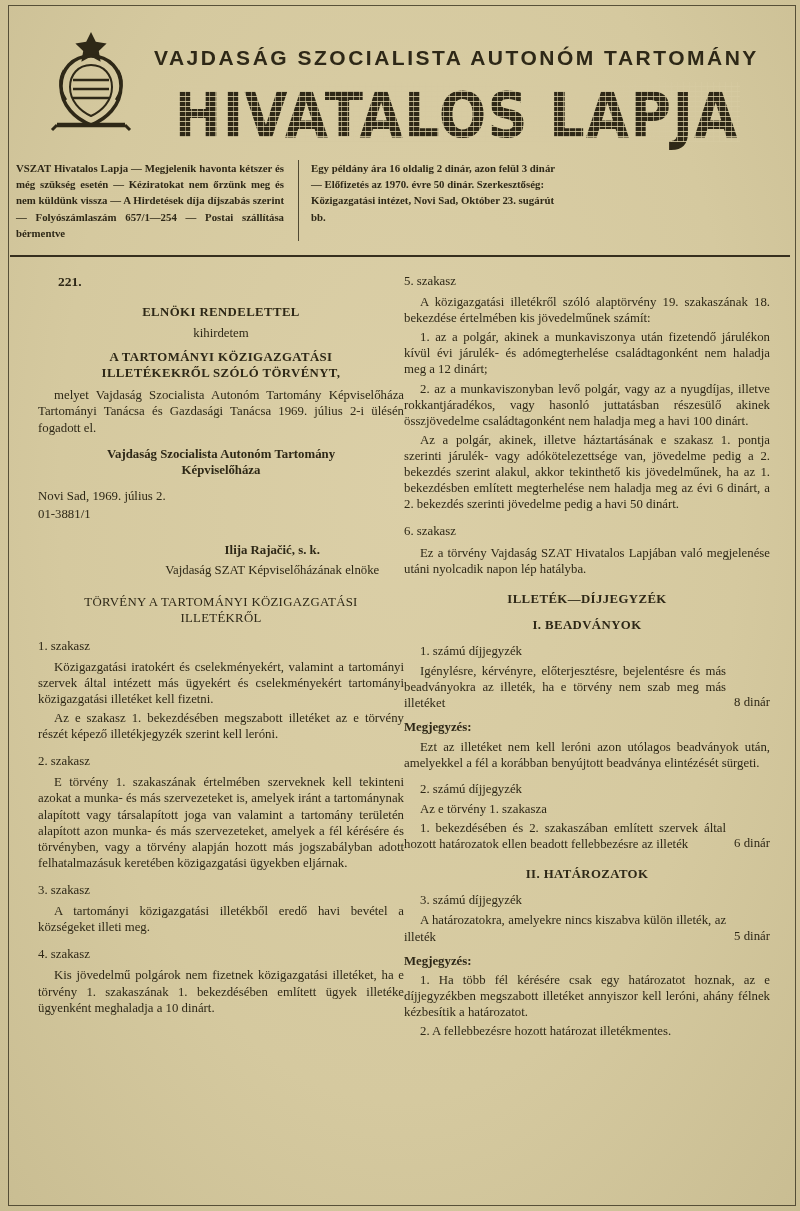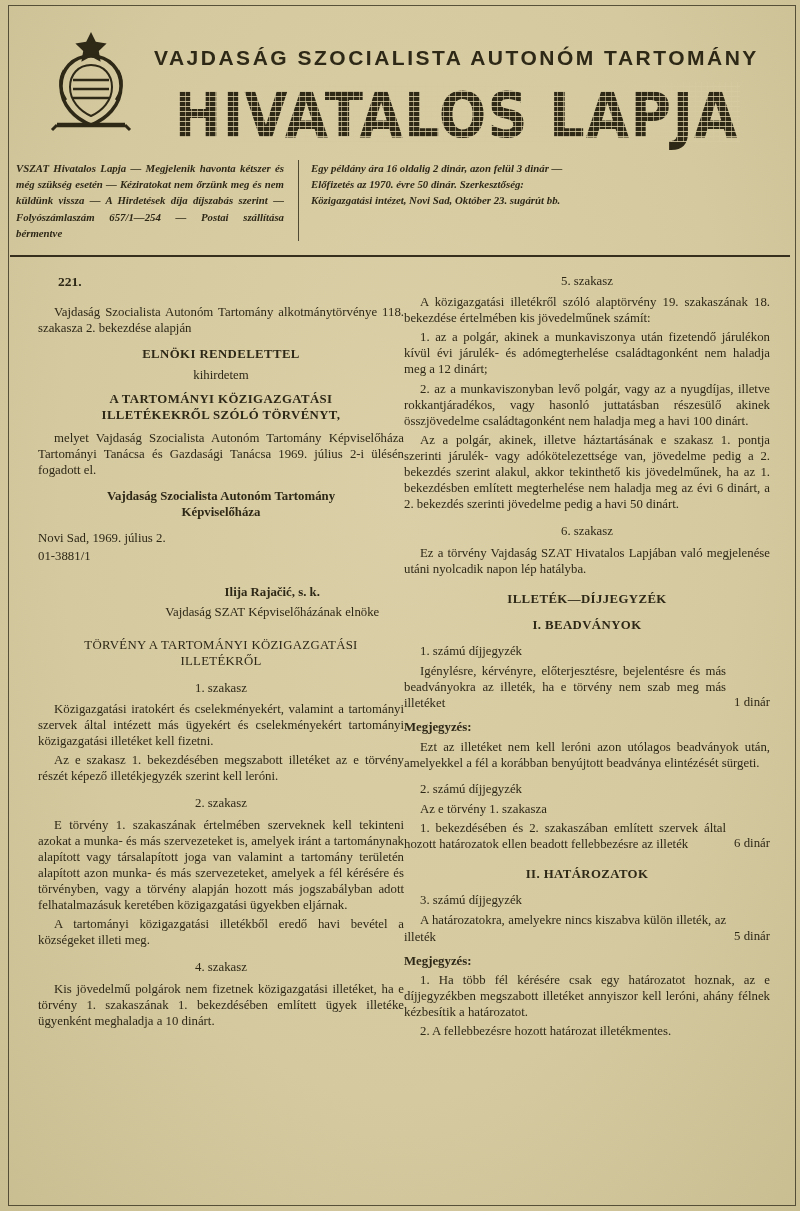--- a/index.html
+++ b/index.html
@@ -40,42 +40,42 @@
   }
   .gazette-title-wrap::after{
     content:"";position:absolute;inset:-2px;
     background:
       repeating-linear-gradient(0deg, rgba(214,202,161,.85) 0 1px, transparent 1px 5px),
       repeating-linear-gradient(90deg, rgba(214,202,161,.6) 0 1px, transparent 1px 6px);
     pointer-events:none;
   }
 
   
-  .info-bar{display:flex;gap:14px;padding:16px 16px 10px 16px;box-sizing:border-box;font-style:italic;}
+  .info-bar{display:flex;gap:14px;padding:16px 16px 10px 16px;box-sizing:border-box;}
   .info-left{
     width:268px;font-size:10.8px;font-weight:bold;line-height:1.5;
     text-align:justify;
   }
   .info-center{flex:1;text-align:center;font-size:13.5px;padding-top:8px;}
   .info-center .date{margin-bottom:8px;}
   .info-center .city{margin-bottom:22px;}
   .info-right{
     width:256px;font-size:10.8px;font-weight:bold;line-height:1.5;
     border-left:1px solid rgba(46,40,23,.8);padding-left:12px;
   }
 
   .rule{border:none;border-top:2px solid #362f1e;margin:4px 10px 0 10px;}
 
   
   .columns{display:flex;padding:14px 30px 0 38px;}
   .col{flex:1;font-size:12.8px;line-height:1.26;}
   .para{margin:3px 0;text-indent:16px;text-align:justify;}
   .center{text-align:center;}
   .article-no{font-weight:bold;margin:2px 0 14px 20px;font-size:13.5px;}
-  .sec-head{text-align:center;margin:11px 0 5px;}
+  .sec-head{text-align:left;margin:11px 0 5px;}
   .head-caps{text-align:center;font-weight:bold;margin:10px 0 5px;letter-spacing:.4px;}
   .assembly{text-align:center;font-weight:bold;margin:10px 18% 8px;}
   .place-date{margin:10px 0 0;}
   .ref-no{margin:2px 0 8px;}
   .sig-block{margin:20px 0 10px 28%;text-align:center;}
   .sig-name{font-weight:bold;margin-bottom:4px;}
   .law-heading{text-align:center;margin:16px 8% 6px;letter-spacing:.3px;}
   .tariff-label{margin:10px 0 4px;padding-left:16px;}
   .note-label{font-weight:bold;margin:8px 0 3px;}
   .tariff-row{display:flex;align-items:flex-end;gap:8px;margin:3px 0;}
@@ -111,57 +111,57 @@
     <div class="info-left">VSZAT Hivatalos Lapja — Megjelenik havonta kétszer és még szükség esetén — Kéziratokat nem őrzünk meg és nem küldünk vissza — A Hirdetések díja díjszabás szerint — Folyószámlaszám 657/1—254 — Postai szállítása bérmentve</div>
     <div class="info-right">Egy példány ára 16 oldalig 2 dinár, azon felül 3 dinár — Előfizetés az 1970. évre 50 dinár. Szerkesztőség: Közigazgatási intézet, Novi Sad, Október 23. sugárút bb.</div>
   </div>
 
   <hr class="rule">
 
   <main class="columns">
 
     <section class="col">
       <div class="article-no">221.</div>
-      <p class="para">Vajdaság Szocialista Autonóm Tartomány alkotmánytörvénye 118. szakasza 2. bekezdése alapján</p>
       <div class="head-caps">ELNÖKI RENDELETTEL</div>
       <div class="center">kihirdetem</div>
       <div class="head-caps" style="margin:8px 6% 6px;">A TARTOMÁNYI KÖZIGAZGATÁSI ILLETÉKEKRŐL SZÓLÓ TÖRVÉNYT,</div>
       <p class="para">melyet Vajdaság Szocialista Autonóm Tartomány Képviselőháza Tartományi Tanácsa és Gazdasági Tanácsa 1969. július 2-i ülésén fogadott el.</p>
       <div class="assembly">Vajdaság Szocialista Autonóm Tartomány Képviselőháza</div>
       <div class="place-date">Novi Sad, 1969. július 2.</div>
       <div class="ref-no">01-3881/1</div>
       <div class="sig-block">
         <div class="sig-name">Ilija Rajačić, s. k.</div>
         <div class="sig-title">Vajdaság SZAT Képviselőházának elnöke</div>
       </div>
       <div class="law-heading">TÖRVÉNY A TARTOMÁNYI KÖZIGAZGATÁSI ILLETÉKRŐL</div>
       <div class="sec-head">1. szakasz</div>
       <p class="para">Közigazgatási iratokért és cselekményekért, valamint a tartományi szervek által intézett más ügyekért és cselekményekért tartományi közigazgatási illetéket kell fizetni.</p>
       <p class="para">Az e szakasz 1. bekezdésében megszabott illetéket az e törvény részét képező illetékjegyzék szerint kell leróni.</p>
       <div class="sec-head">2. szakasz</div>
       <p class="para">E törvény 1. szakaszának értelmében szerveknek kell tekinteni azokat a munka- és más szervezeteket is, amelyek iránt a tartománynak alapított vagy társalapított joga van valamint a tartomány területén alapított azon munka- és más szervezeteket, amelyek a fél kérésére és törvényben, vagy a törvény alapján hozott más jogszabályban adott felhatalmazásuk keretében közigazgatási ügyekben eljárnak.</p>
+      <div class="sec-head">3. szakasz</div>
       <p class="para">A tartományi közigazgatási illetékből eredő havi bevétel a községeket illeti meg.</p>
       <div class="sec-head">4. szakasz</div>
       <p class="para">Kis jövedelmű polgárok nem fizetnek közigazgatási illetéket, ha e törvény 1. szakaszának 1. bekezdésében említett ügyek illetéke ügyenként meghaladja a 10 dinárt.</p>
     </section>
 
     <section class="col">
       <div class="sec-head" style="margin-top:2px;">5. szakasz</div>
       <p class="para">A közigazgatási illetékről szóló alaptörvény 19. szakaszának 18. bekezdése értelmében kis jövedelműnek számít:</p>
       <p class="para">1. az a polgár, akinek a munkaviszonya után fizetendő járulékon kívül évi járulék- és adómegterhelése családtagonként nem haladja meg a 12 dinárt;</p>
       <p class="para">2. az a munkaviszonyban levő polgár, vagy az a nyugdíjas, illetve rokkantjáradékos, vagy hasonló juttatásban részesülő akinek összjövedelme családtagonként nem haladja meg a havi 100 dinárt.</p>
       <p class="para">Az a polgár, akinek, illetve háztartásának e szakasz 1. pontja szerinti járulék- vagy adókötelezettsége van, jövedelme pedig a 2. bekezdés szerint alakul, akkor tekinthető kis jövedelműnek, ha az 1. bekezdésben említett megterhelése nem haladja meg az évi 6 dinárt, a 2. bekezdés szerinti jövedelme pedig a havi 50 dinárt.</p>
       <div class="sec-head">6. szakasz</div>
       <p class="para">Ez a törvény Vajdaság SZAT Hivatalos Lapjában való megjelenése utáni nyolcadik napon lép hatályba.</p>
       <div class="head-caps" style="margin-top:14px;">ILLETÉK—DÍJJEGYZÉK</div>
       <div class="head-caps">I. BEADVÁNYOK</div>
       <div class="tariff-label">1. számú díjjegyzék</div>
       <div class="tariff-row">
         <p class="para">Igénylésre, kérvényre, előterjesztésre, bejelentésre és más beadványokra az illeték, ha e törvény nem szab meg más illetéket</p>
-        <span class="amount">1 dinár</span>
+        <span class="amount">8 dinár</span>
       </div>
       <div class="note-label">Megjegyzés:</div>
       <p class="para">Ezt az illetéket nem kell leróni azon utólagos beadványok után, amelyekkel a fél a korábban benyújtott beadványa elintézését sürgeti.</p>
       <div class="tariff-label">2. számú díjjegyzék</div>
       <p class="para">Az e törvény 1. szakasza</p>
       <div class="tariff-row">
         <p class="para">1. bekezdésében és 2. szakaszában említett szervek által hozott határozatok ellen beadott fellebbezésre az illeték</p>
         <span class="amount">6 dinár</span>
       </div>
       <div class="head-caps" style="margin-top:14px;">II. HATÁROZATOK</div>

